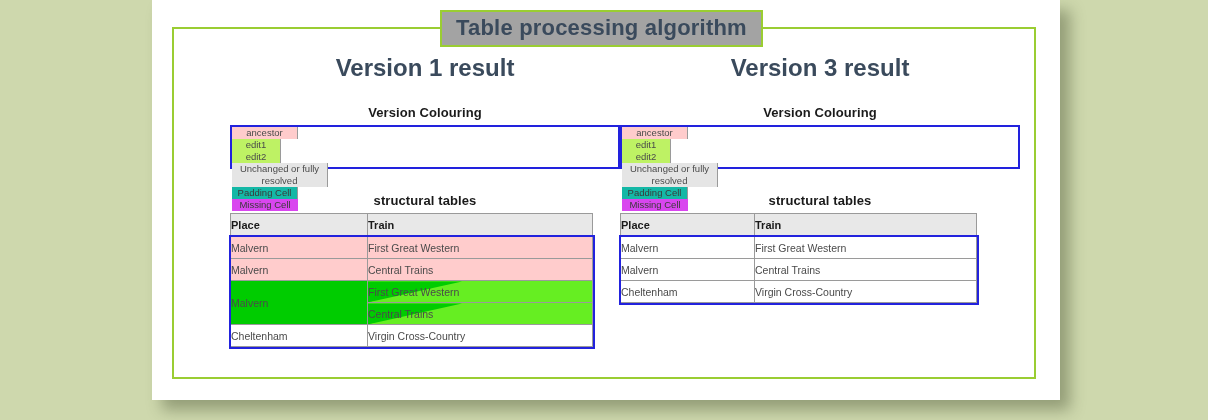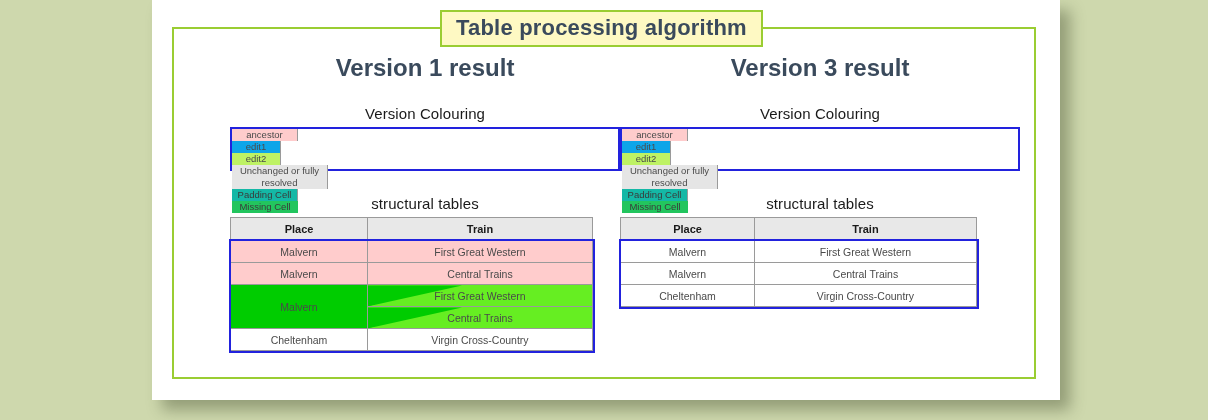--- a/index.html
+++ b/index.html
@@ -36,21 +36,21 @@
     border: 2px solid #9acd32;
     box-sizing: border-box;
   }
 
   
   #title-box {
     position: absolute;
     left: 288px;
     top: 10px;
     padding: 4px 14px 6px 14px;
-    background: #fef9c3;
+    background: #a3a3a3;
     border: 2px solid #9acd32;
     z-index: 5;
   }
   #title-text {
     font-size: 22px;
     font-weight: bold;
     color: #3a4a5c;
     letter-spacing: 0.2px;
     white-space: nowrap;
     line-height: 1.05;
@@ -68,22 +68,22 @@
     text-align: center;
     font-size: 24px;
     font-weight: bold;
     color: #3a4a5c;
     margin: 0 0 24px 0;
     line-height: 1.1;
   }
 
   .sub-label {
     text-align: center;
-    font-size: 15px;
-    font-weight: normal;
+    font-size: 13px;
+    font-weight: bold;
     color: #1a1a1a;
     margin: 0 0 5px 0;
     letter-spacing: 0.1px;
   }
 
   
   .legend {
     display: flex;
     border: 2px solid #2222dd;
     box-sizing: border-box;
@@ -98,37 +98,37 @@
     text-align: center;
     font-size: 9.5px;
     color: #4a4a4a;
     border-right: 1px solid #9a9a9a;
     line-height: 1.25;
     box-sizing: border-box;
     padding: 0 2px;
   }
   .legend-cell:last-child { border-right: none; }
   .lg-ancestor { background: #ffcccc; width: 66px; }
-  .lg-edit1    { background: #0ea5e9; width: 49px; }
+  .lg-edit1    { background: #bef264; width: 49px; }
   .lg-edit2    { background: #bef264; width: 49px; }
   .lg-unch     { background: #e5e5e5; width: 96px; }
   .lg-pad      { background: #14b8a6; width: 66px; color: #3a3a3a; }
-  .lg-miss     { background: #22c55e; width: 66px; color: #3a3a3a; }
+  .lg-miss     { background: #d946ef; width: 66px; color: #3a3a3a; }
 
   
   .stbl {
     border-collapse: collapse;
     table-layout: fixed;
     font-size: 10.5px;
     color: #4a4a4a;
     margin: 0;
   }
   .stbl td, .stbl th {
     border: 1px solid #9a9a9a;
-    text-align: center;
+    text-align: left;
     font-weight: normal;
     padding: 0;
     height: 21px;
     overflow: hidden;
   }
   .stbl thead th {
     background: #e8e8e8;
     color: #1a1a1a;
     font-weight: bold;
     height: 22px;

